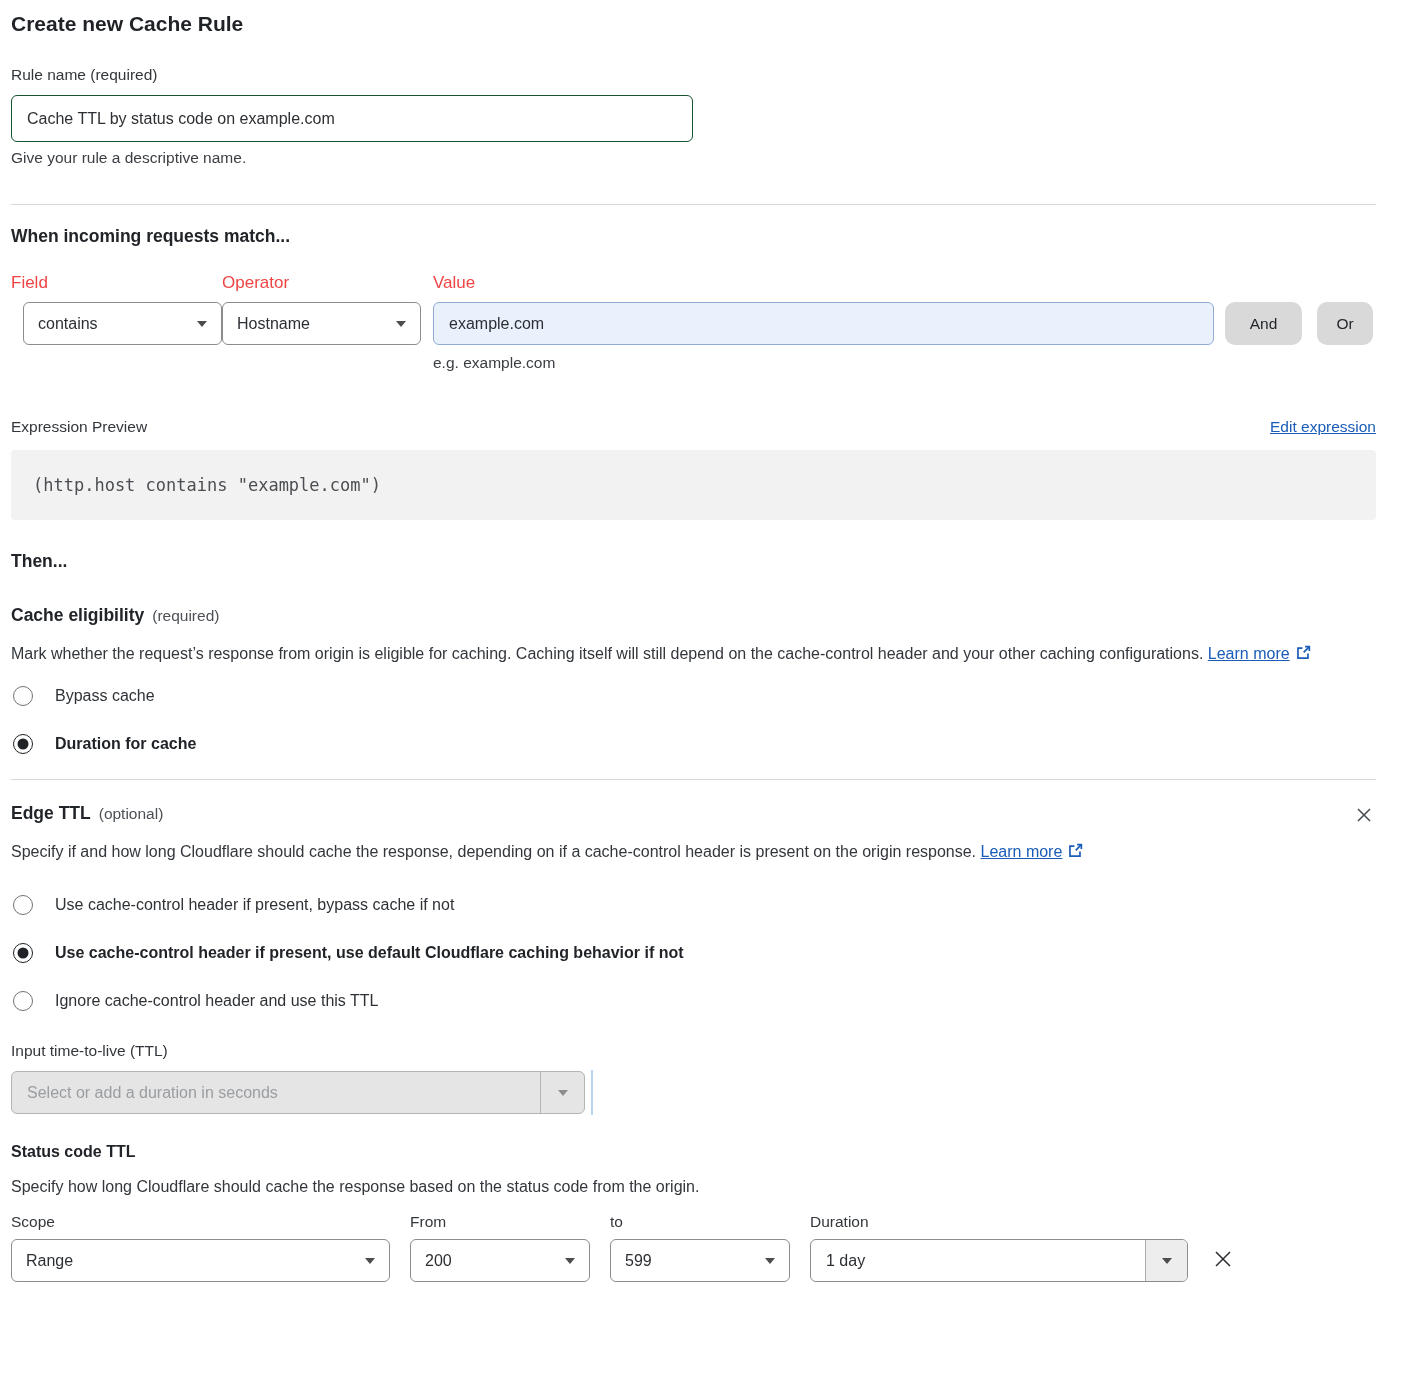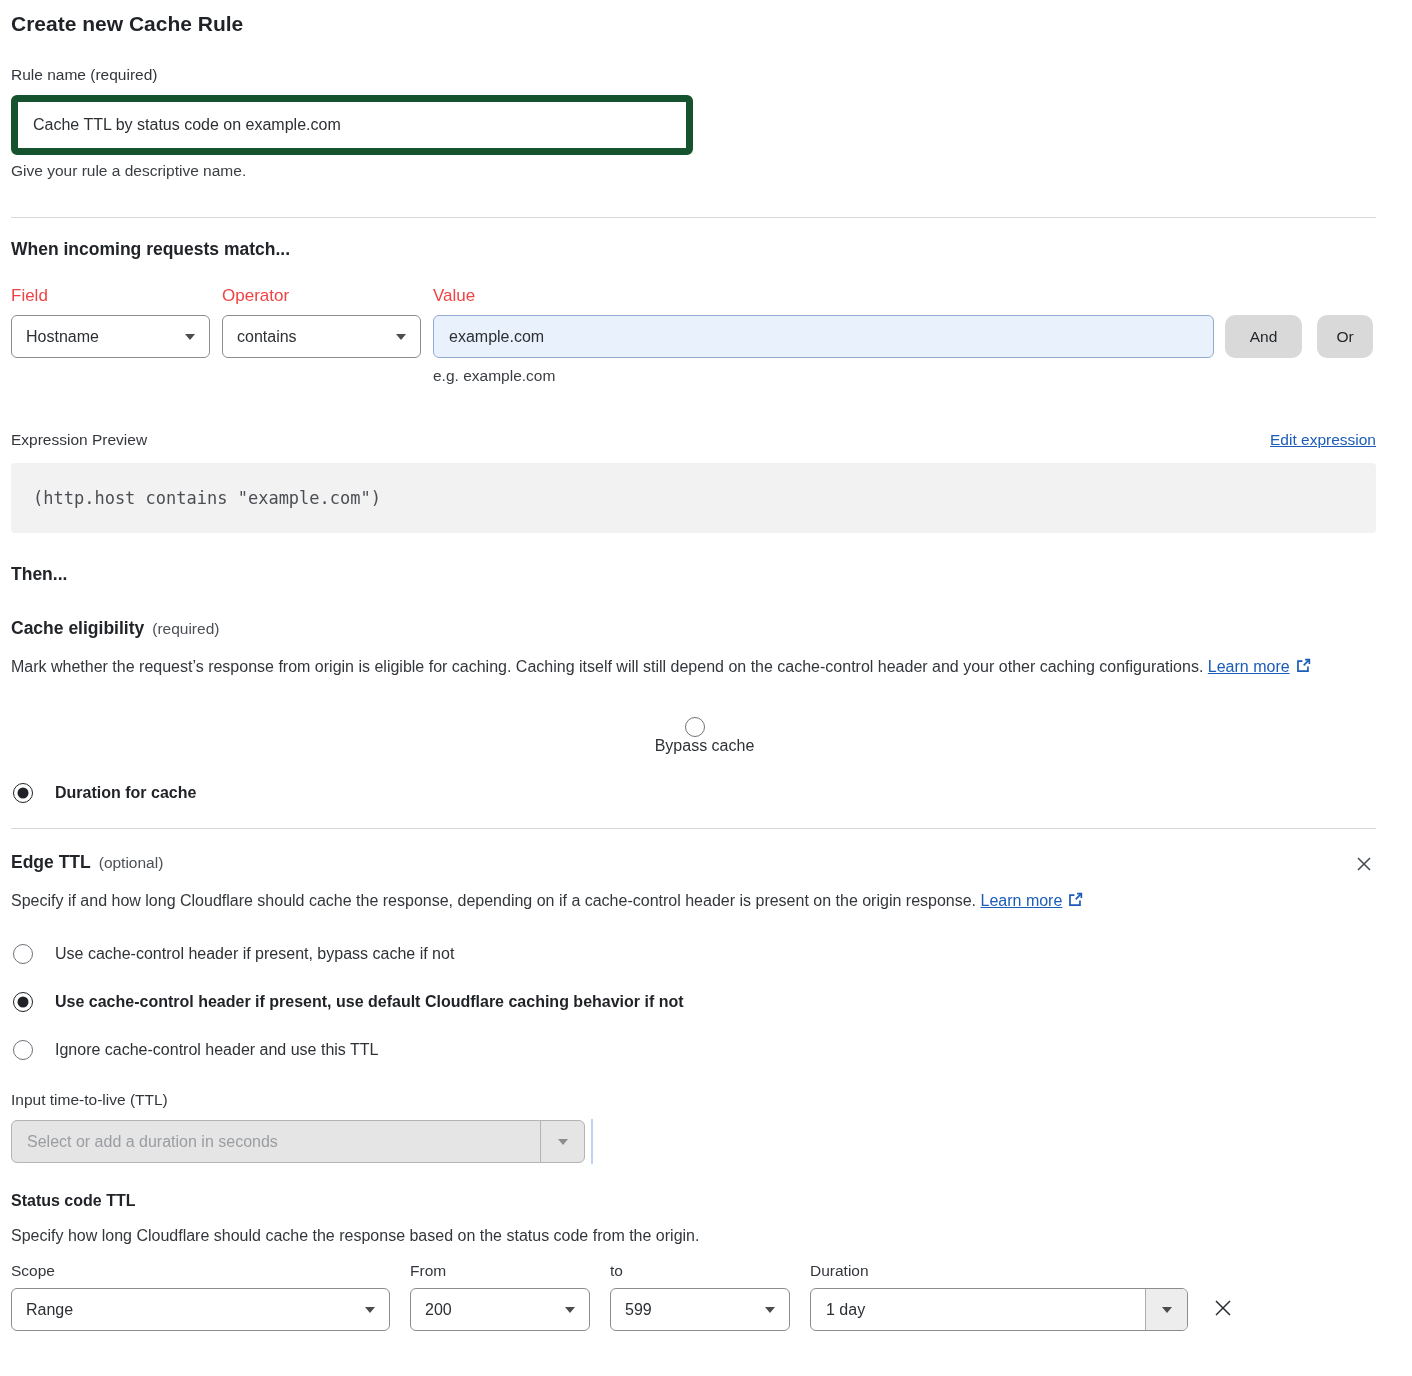--- a/index.html
+++ b/index.html
@@ -7,21 +7,21 @@
   body {
     width: 1412px; min-height: 1376px;
     font-family: "Liberation Sans", "DejaVu Sans", sans-serif;
     color: #2f3338;
     padding: 12px 36px 20px 11px;
   }
   .page-title { font-size: 21px; font-weight: bold; color: #1f2226; margin-bottom: 30px; }
   .field-label { font-size: 15.5px; color: #33373c; }
   .help-text { font-size: 15.5px; color: #3a3e43; }
   .text-input {
-    height: 60px; border: 7px solid #14532d; border-radius: 6px;
+    height: 47px; border: 1px solid #14532d; border-radius: 6px;
     font-size: 16px; color: #2c2f33; padding: 0 15px; width: 682px;
     font-family: inherit; background:#fff; outline: none; display:block;
   }
   hr.divider { border: none; border-top: 1px solid #d8d8d8; margin: 0; }
   .section-heading { font-size: 17.5px; font-weight: bold; color: #212428; }
   .opt-note { font-size: 15.5px; font-weight: normal; color: #4c5055; margin-left: 8px; }
 
   
   .labels-row { display: flex; margin-top: 26px; }
   .labels-row .lbl { font-size: 17px; color: #ef4444; }
@@ -107,26 +107,26 @@
 
 <h2 class="section-heading" style="margin-top:21px;">When incoming requests match...</h2>
 
 <div class="labels-row">
   <div class="lbl" style="width:211px;">Field</div>
   <div class="lbl" style="width:211px;">Operator</div>
   <div class="lbl">Value</div>
 </div>
 
 <div class="controls-row">
+  <div class="selectbox" style="width:199px; margin-left:12px;">
+    <span>contains</span>
+    <span class="caret"></span>
+  </div>
   <div class="selectbox" style="width:199px;">
     <span>Hostname</span>
-    <span class="caret"></span>
-  </div>
-  <div class="selectbox" style="width:199px; margin-left:12px;">
-    <span>contains</span>
     <span class="caret"></span>
   </div>
   <input class="value-input" type="text" style="margin-left: 12px;" value="example.com">
   <button class="gray-btn" style="width:77px; margin-left:11px;">And</button>
   <button class="gray-btn" style="width:56px; margin-left:15px;text-align:center;">Or</button>
 </div>
 
 <div class="help-text" style="margin-top:9px; margin-left:422px;">e.g. example.com</div>
 
 <div class="expr-head">
@@ -144,21 +144,21 @@
 </h2>
 <p class="para" style="max-width:1345px;">
   <span>Mark whether the request’s response from origin is eligible for caching. Caching itself will still depend on the cache-control header and your other caching configurations.</span>
   <a class="link">Learn more</a><span class="ext-icon"><svg width="17" height="17" viewBox="0 0 16 16" fill="none" stroke="#1a5cb8" stroke-width="1.6">
         <path d="M12.2 9v4.2H2.8V3.8H7"></path>
         <path d="M9.5 2.5h4v4"></path>
         <path d="M13.2 2.8 8.2 7.8"></path>
       </svg></span>
 </p>
 
-<div class="radio-row" style="margin-top:34px;flex-direction:column;">
+<div class="radio-row" style="margin-top:16px;">
   <span class="radio-circle"></span>
   <span class="radio-label">Bypass cache</span>
 </div>
 <div class="radio-row selected">
   <span class="radio-circle"></span>
   <span class="radio-label">Duration for cache</span>
 </div>
 
 <hr class="divider" style="margin-top:25px;">
 

